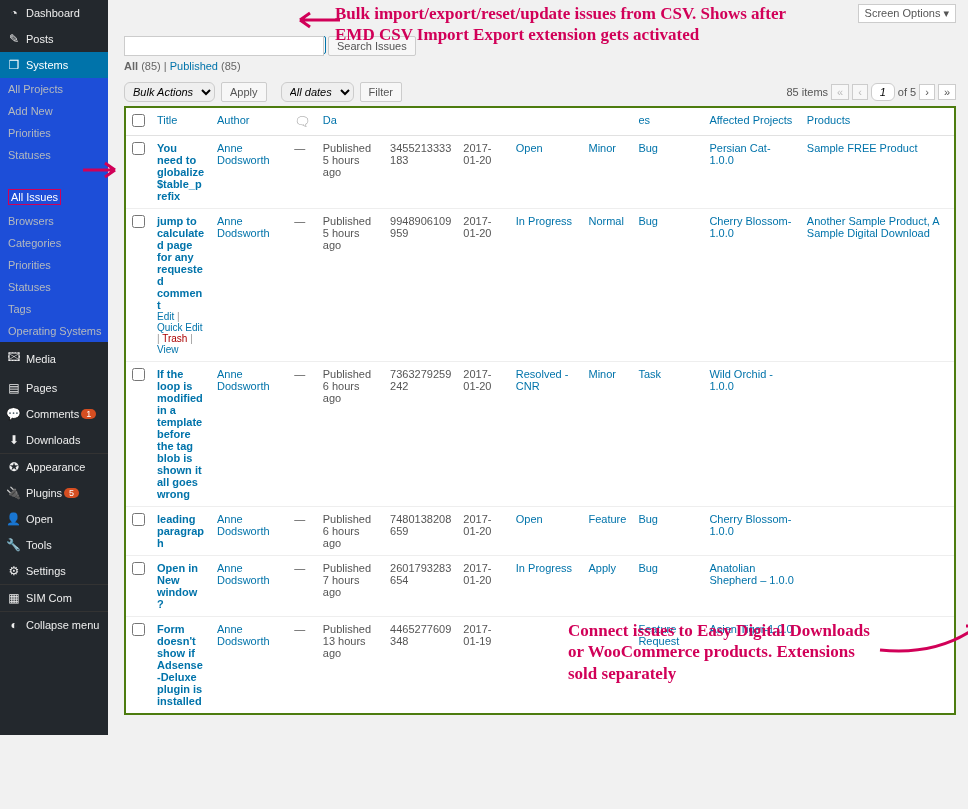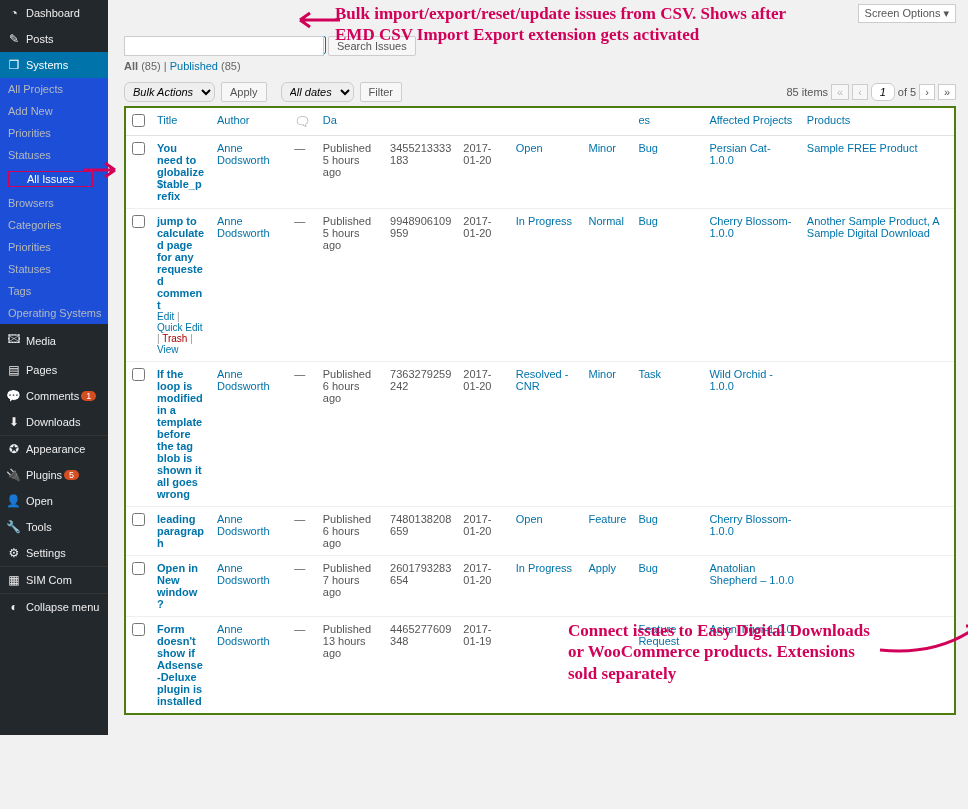--- a/index.html
+++ b/index.html
@@ -8,21 +8,21 @@
 
 
 .sidebar { width: 108px; background: #23282d; color: #eee; flex-shrink: 0; }
 .sidebar .menu-item { display: flex; align-items: center; padding: 6px 6px; font-size: 11px; color: #eee; cursor: pointer; }
 .sidebar .menu-item.current { background: #0073aa; color: #fff; }
 .sidebar .menu-item .mi-icon { width: 16px; margin-right: 4px; text-align: center; font-size: 12px; }
 .sidebar .submenu { background: #1d4ed8; }
 .sidebar .submenu .sub-item { padding: 5px 6px 5px 8px; font-size: 11px; color: #b4b9be; cursor: pointer; }
 .sidebar .submenu .sub-item.current { color: #fff; position: relative; }
 .sidebar .submenu .sub-item.current::after { content: ""; position: absolute; right: -1px; top: 4px; bottom: 4px; }
-.red-box { border: 1px solid #d10058; padding: 1px 18px; display: inline-block; }
+.red-box { border: 1px solid #d10058; padding: 1px 2px; display: inline-block; margin-top: 18px; }
 .count-badge { background: #d54e21; color: #fff; border-radius: 8px; padding: 0px 5px; font-size: 9px; margin-left: 2px; }
 
 
 .main { flex: 1; padding: 0 12px 20px 16px; position: relative; min-width: 0; }
 .topbar { display: flex; justify-content: flex-end; padding: 4px 0; font-size: 11px; color: #555; }
 .screen-opts { border: 1px solid #ccc; padding: 2px 6px; background: #fff; cursor: pointer; }
 
 h1.page-title { font-size: 20px; font-weight: 400; display: inline-block; margin-right: 6px; }
 .hdr-row { padding: 6px 0 6px 0; display: flex; align-items: center; gap: 2px; }
 .btn { border: 1px solid #0073aa; color: #0073aa; background: #f7f7f7; padding: 2px 8px; font-size: 11px; border-radius: 2px; cursor: pointer; }

